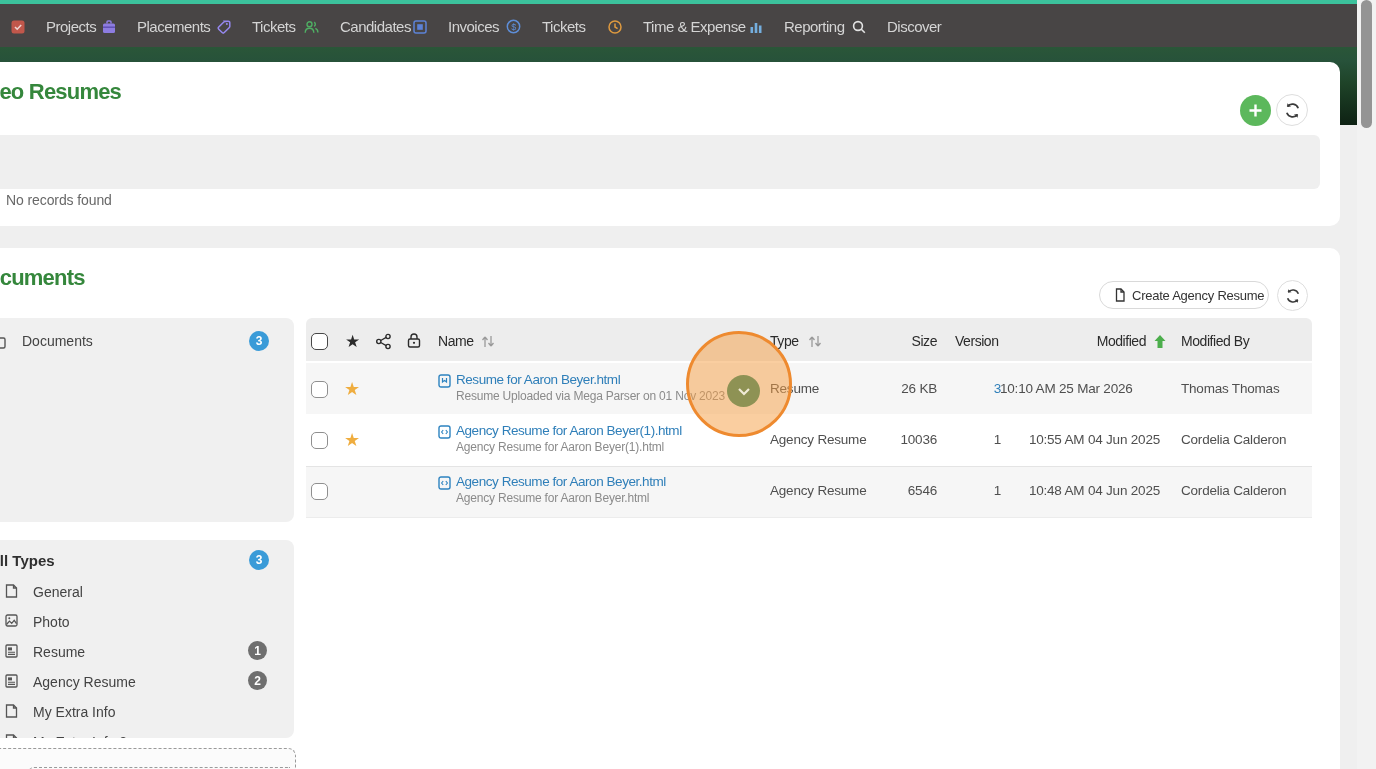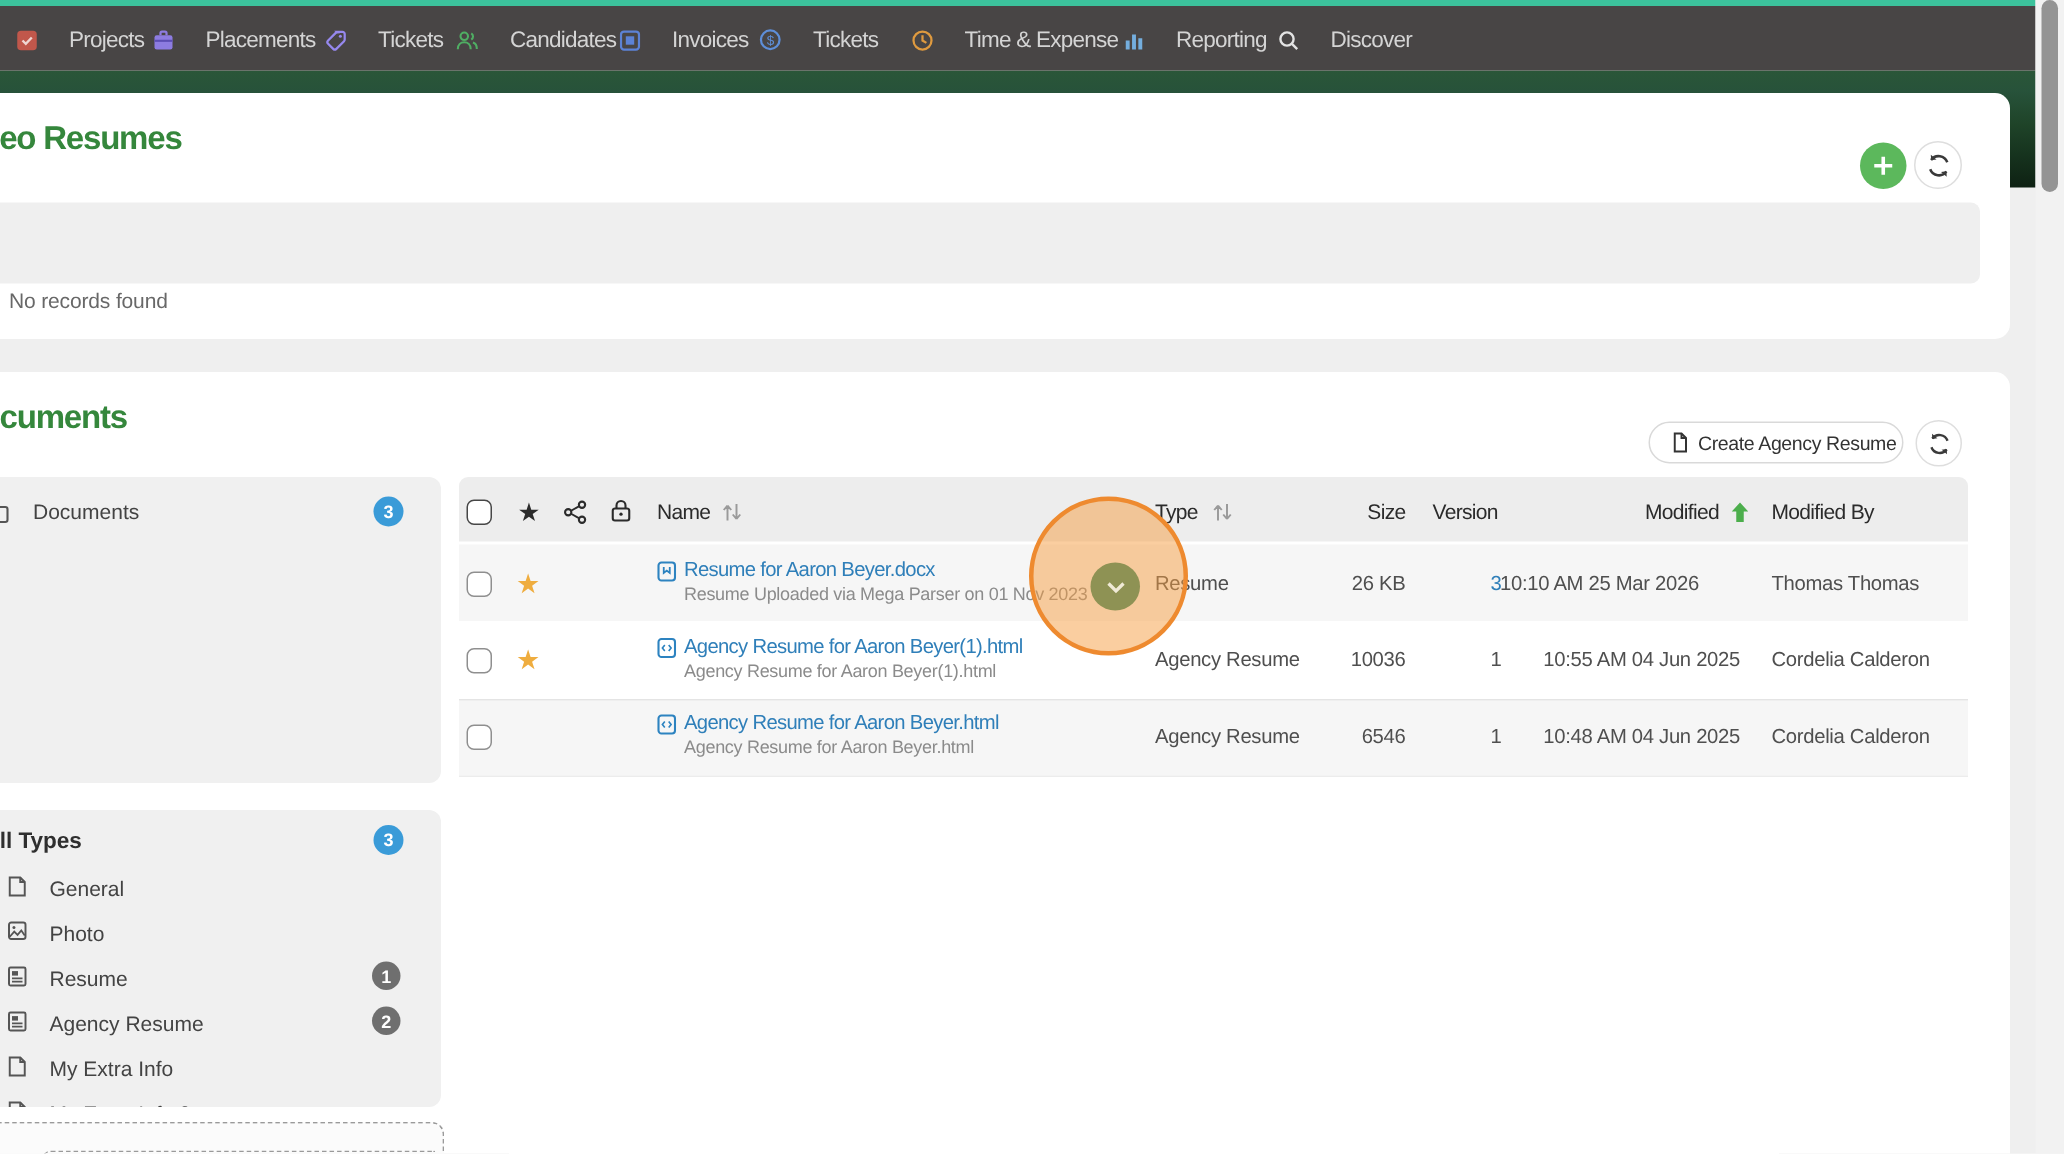--- a/index.html
+++ b/index.html
@@ -266,21 +266,21 @@
       <path d="M7 1 L12.5 7 H9.5 V14 H4.5 V7 H1.5 Z" fill="#4cae4c"></path>
     </svg>
   <div class="hcell" style="left:1181px; top:333px;">Modified By</div>
 
   <div class="cb" style="left:311px; top:381px;"></div>
   <div class="star amber" style="left:344px; top:380px;">★</div>
   <svg class="abs" style="left:438px; top:374px;" width="13" height="14" viewBox="0 0 13 14">
       <rect x="1" y="1" width="11" height="12" rx="2" fill="none" stroke="#2d83c0" stroke-width="1.4"></rect>
       <path d="M4.5 4 v4 l2-1.6 2 1.6 v-4" fill="none" stroke="#2d83c0" stroke-width="1.2"></path>
     </svg>
-  <div class="link" style="left:456px; top:372px;">Resume for Aaron Beyer.docx</div>
+  <div class="link" style="left:456px; top:372px;">Resume for Aaron Beyer.html</div>
   <div class="sub" style="left:456px; top:389px;">Resume Uploaded via Mega Parser on 01 Nov 2023</div>
   <div class="cell" style="left:770px; top:381px;">Resume</div>
   <div class="cell" style="left:860px; top:381px; width:77px; text-align:right;">26 KB</div>
   <div class="cell" style="left:930px; top:381px; width:71px; text-align:right; color:#2f7fb9;">3</div>
   <div class="cell" style="left:1000px; top:381px; width:160px; text-align:left;">10:10 AM 25 Mar 2026</div>
   <div class="cell" style="left:1181px; top:381px;">Thomas Thomas</div>
 
   <div class="cb" style="left:311px; top:432px;"></div>
   <div class="star amber" style="left:344px; top:431px;">★</div>
   <svg class="abs" style="left:438px; top:425px;" width="13" height="14" viewBox="0 0 13 14">

